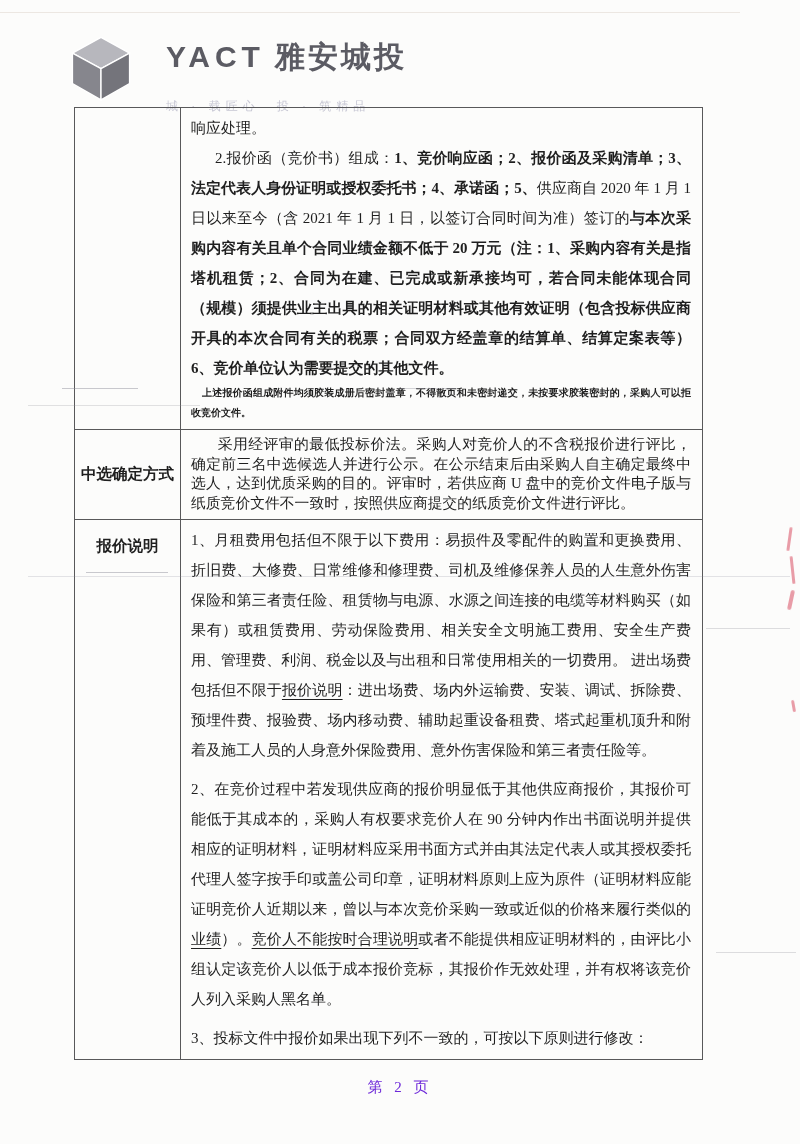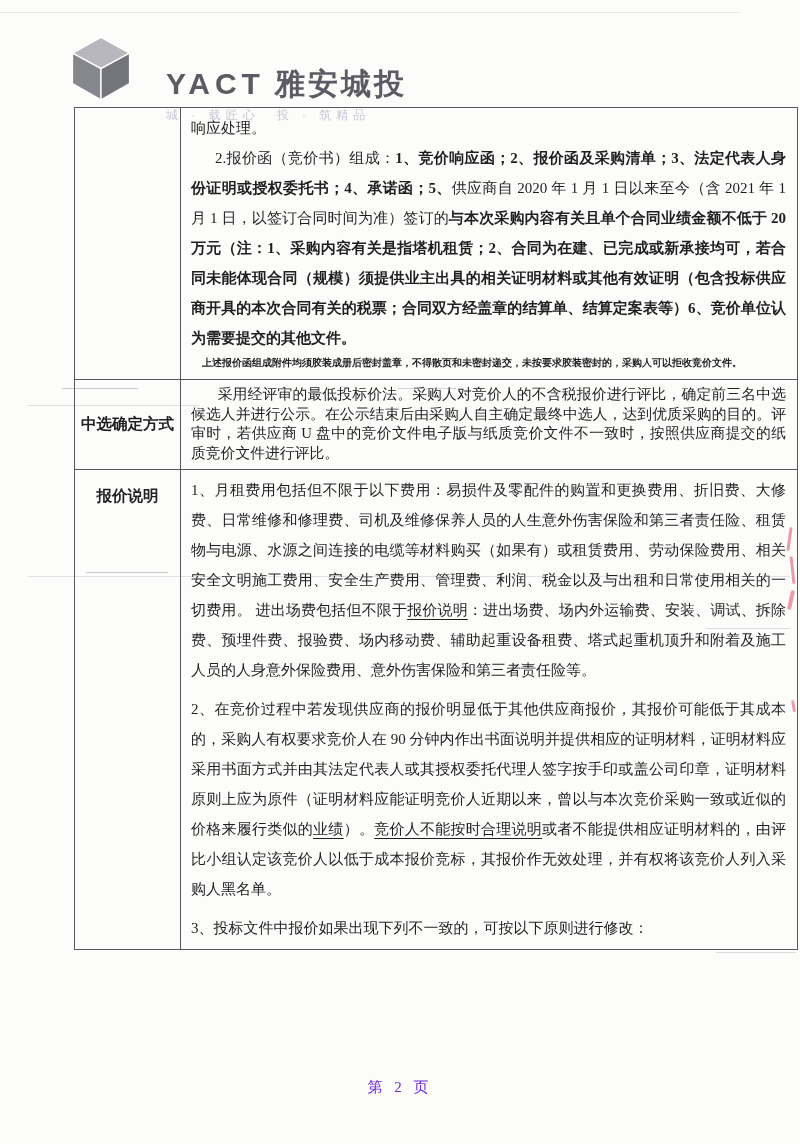--- a/index.html
+++ b/index.html
@@ -8,26 +8,26 @@
     width:800px;height:1144px;
     background:#fcfcfb;
     overflow:hidden;
     font-family:"Liberation Serif","DejaVu Serif",serif;
     color:#1f1f1f;
   }
   
   .header{position:absolute;left:66px;top:34px;display:flex;align-items:flex-start;}
   .cube{width:70px;height:68px;flex:0 0 70px;}
   .logo-text{margin-left:30px;padding-top:6px;font-family:"Liberation Sans","DejaVu Sans",sans-serif;}
-  .logo-title{font-size:30px;font-weight:bold;color:#5b5b63;letter-spacing:3px;line-height:1.1;margin-top:27px;}
+  .logo-title{font-size:30px;font-weight:bold;color:#5b5b63;letter-spacing:3px;line-height:1.1;}
   .logo-title .latin{letter-spacing:5px;margin-right:10px;}
-  .logo-tagline{margin-top:7px;font-size:12px;color:#c7c7d4;letter-spacing:5px;}
+  .logo-tagline{margin-top:25px;font-size:12px;color:#c7c7d4;letter-spacing:5px;}
   
   .doc-table{
-    position:absolute;left:74px;top:107px;width:724px;
+    position:absolute;left:74px;top:107px;width:629px;
     border:1px solid #58585a;
     box-sizing:border-box;
     background:transparent;
   }
   .trow{display:flex;border-bottom:1px solid #58585a;}
   .trow:last-child{border-bottom:none;}
   .cell{box-sizing:border-box;}
   .cell.label{
     flex:0 0 106px;width:106px;
     border-right:1px solid #58585a;

